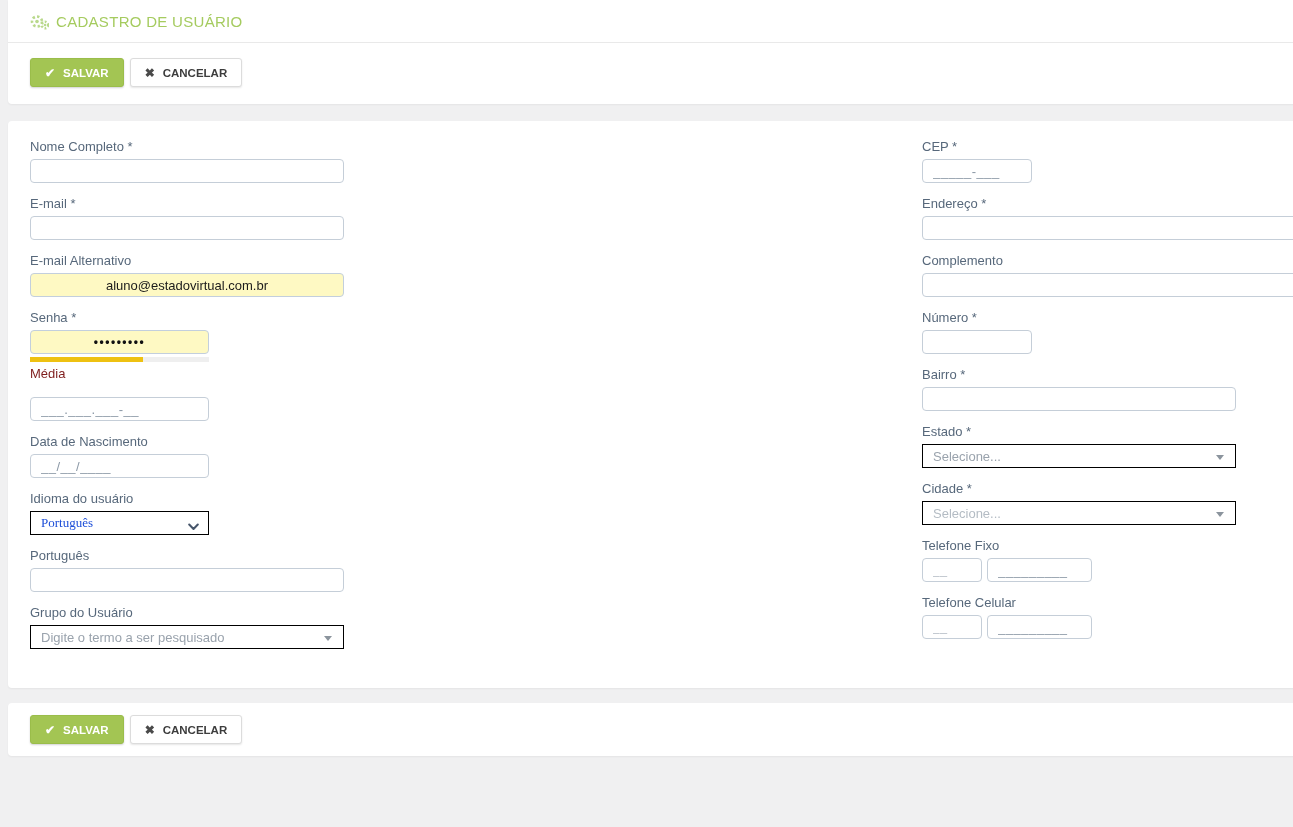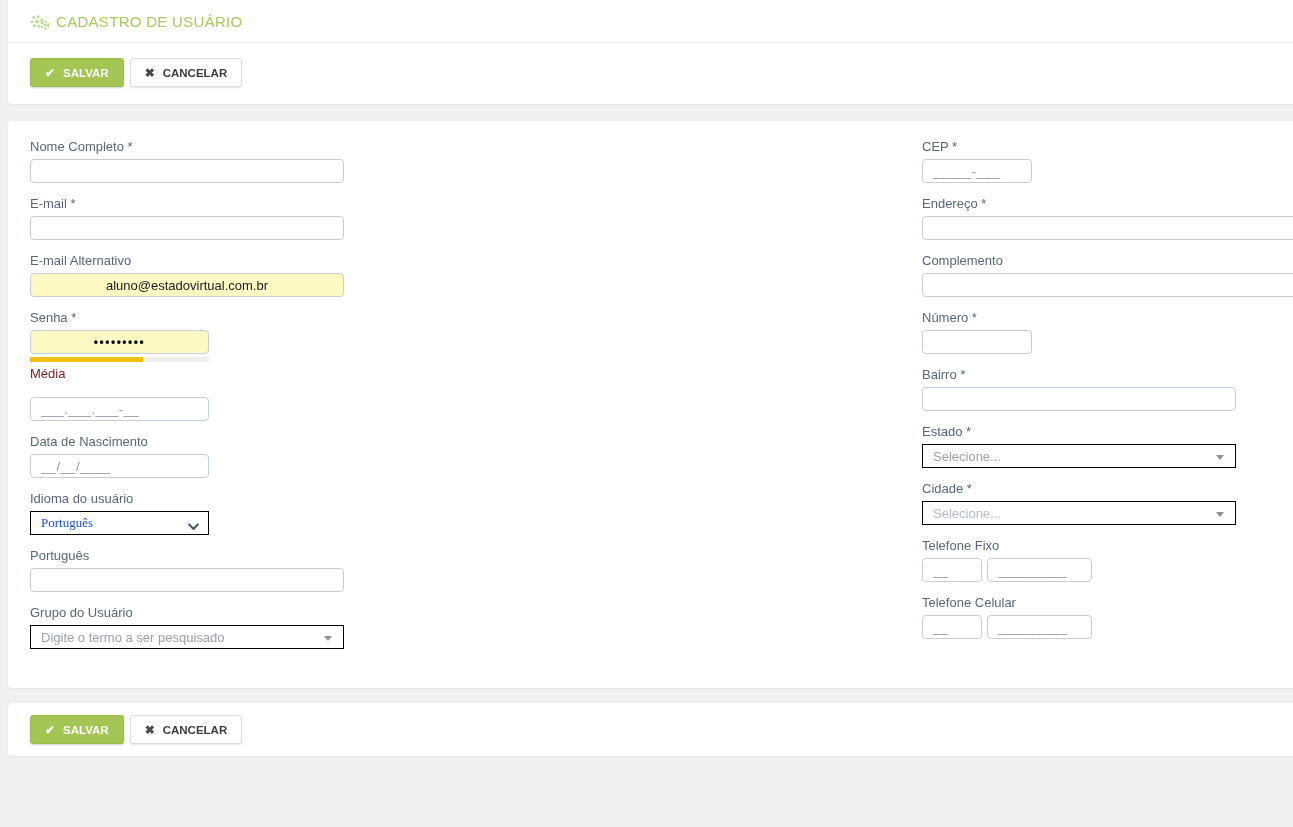--- a/index.html
+++ b/index.html
@@ -83,21 +83,21 @@
     outline: none;
   }
   .inp.masked { color: #8a97a5; letter-spacing: 0.5px; }
   .inp.filled { background: #fef9c3; border-color: #c3cfdd; color: #1b1b1b; text-align: center; }
   .inp.pwd { font-weight: bold; letter-spacing: 1.5px; color: #111; font-size: 12px; }
 
   .w-xl { width: 450px; }
   .w-lg { width: 314px; }
   .w-md { width: 179px; }
   .w-sm { width: 110px; }
-  .w-xs { width: 60px;  }
+  .w-xs { width: 60px; font-style: italic;  }
   .w-ph { width: 105px; }
 
   
   .select {
     position: relative;
     display: flex; align-items: center;
     height: 24px;
     border: 1px solid #000000;
     border-radius: 0;
     padding: 0 24px 0 10px;

